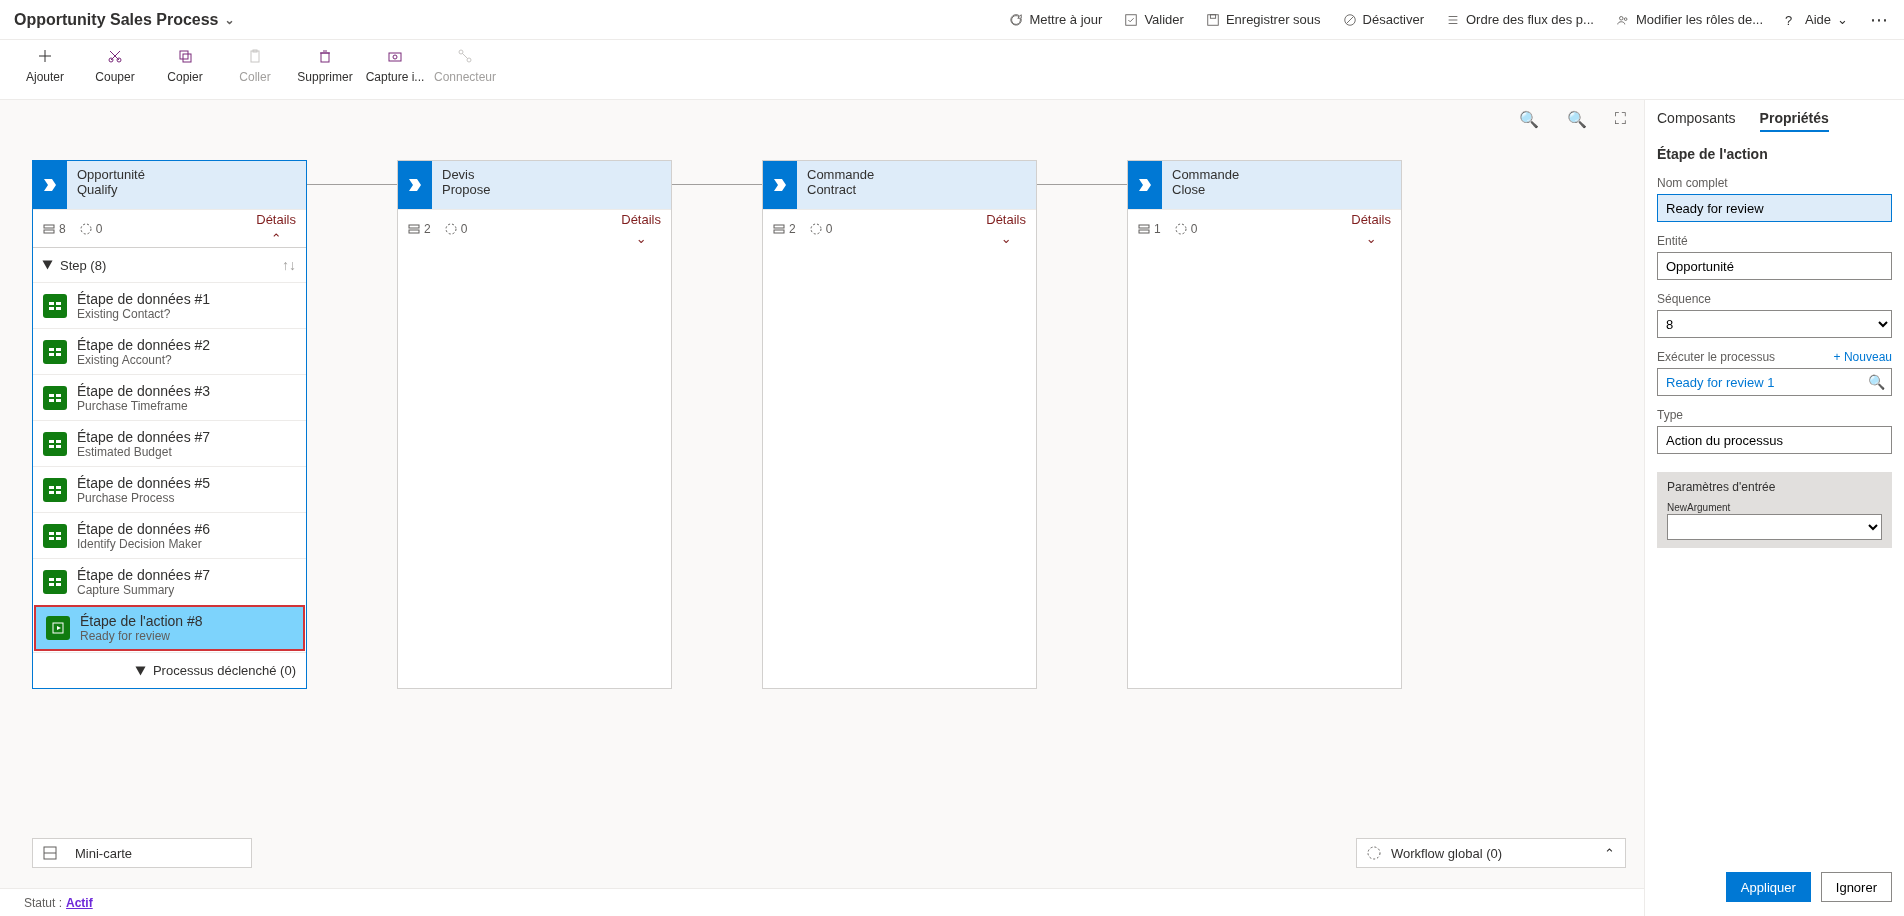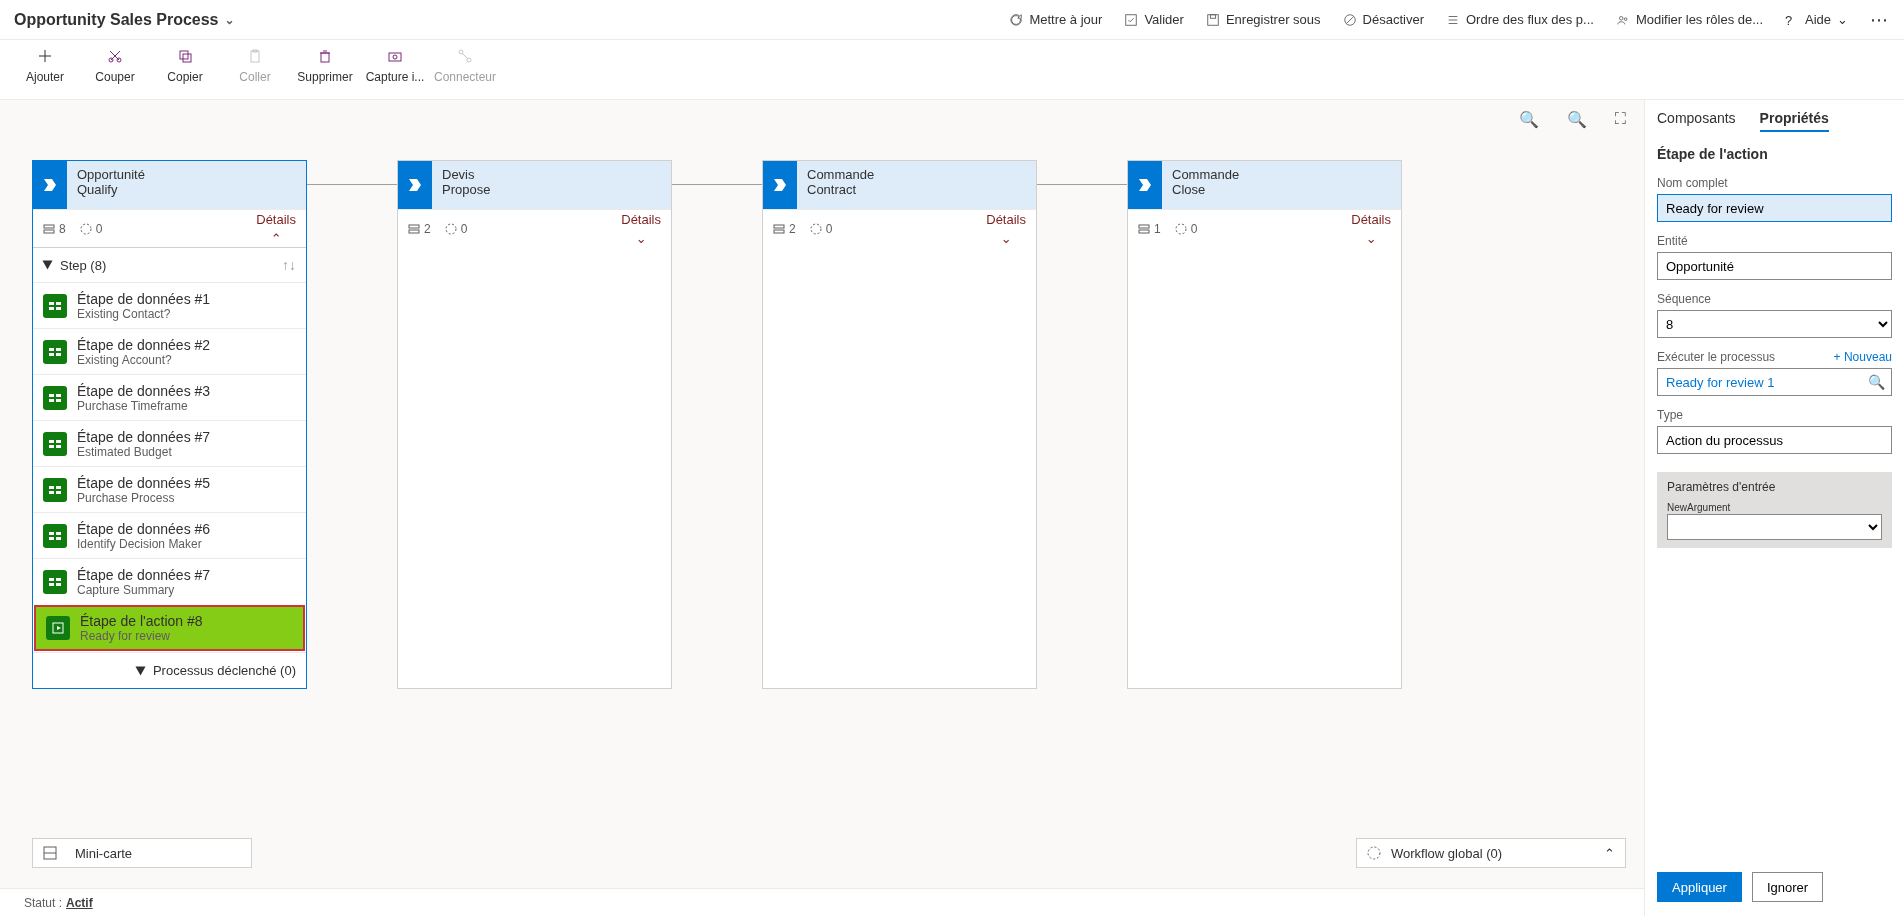--- a/index.html
+++ b/index.html
@@ -37,34 +37,34 @@
 .details-link { font-size: 13px; color: #7f1d1d; display: flex; align-items: center; gap: 4px; cursor: pointer; flex-direction: column; }
 
 .connector { position: absolute; height: 1px; background: #a19f9d; top: 84px; }
 
 .steps-panel { border-top: 1px solid #d2d0ce; }
 .steps-header { display: flex; align-items: center; height: 34px; padding: 0 10px; gap: 8px; }
 .steps-header .tri { width: 0; height: 0; border-left: 9px solid #323130; border-top: 5px solid transparent; border-bottom: 5px solid transparent; transform: rotate(90deg); }
 .steps-header .lab { font-size: 13px; }
 .steps-header .arrows { margin-left: auto; font-size: 14px; color: #a19f9d; }
 .step-row { display: flex; align-items: center; height: 46px; padding: 0 10px; gap: 10px; border-top: 1px solid #edebe9; cursor: pointer; }
-.step-row.action-step { background: #84cc16; border: 2px solid #d13438; margin: 1px; }
+.step-row.action-step { background: #7dd3fc; border: 2px solid #d13438; margin: 1px; }
 .step-badge { width: 24px; height: 24px; background: #107c10; border-radius: 3px; display: flex; align-items: center; justify-content: center; }
 .step-badge.play { background: #107c10; }
 .step-texts .t1 { font-size: 14px; color: #323130; }
 .step-texts .t2 { font-size: 12px; color: #605e5c; }
 .trigger-row { display: flex; align-items: center; height: 36px; padding: 0 10px; gap: 8px; border-top: 1px solid #edebe9; justify-content: flex-end; }
 .trigger-row .tri2 { width: 0; height: 0; border-left: 9px solid #323130; border-top: 5px solid transparent; border-bottom: 5px solid transparent; transform: rotate(90deg); }
 
 .minimap { position: absolute; left: 32px; bottom: 48px; width: 220px; height: 30px; background: #fff; border: 1px solid #d2d0ce; display: flex; align-items: center; gap: 18px; padding: 0 10px; cursor: pointer; }
 .workflow-bar { position: absolute; right: 18px; bottom: 48px; width: 270px; height: 30px; background: #fff; border: 1px solid #d2d0ce; display: flex; align-items: center; gap: 10px; padding: 0 10px; cursor: pointer; }
 .workflow-bar .chev-up { margin-left: auto; }
 
 .statusbar { height: 28px; border-top: 1px solid #edebe9; display: flex; align-items: center; padding: 0 24px; font-size: 12px; color: #605e5c; }
-.statusbar b { color: #404040; font-weight: 600; margin-left: 4px; text-decoration: underline; }
+.statusbar b { color: #6d28d9; font-weight: 600; margin-left: 4px; text-decoration: underline; }
 
 .side-panel { width: 260px; border-left: 1px solid #edebe9; display: flex; flex-direction: column; padding: 10px 12px 0 12px; }
 .tabs { display: flex; gap: 24px; margin-bottom: 14px; }
 .tab { font-size: 14px; cursor: pointer; padding-bottom: 4px; }
 .tab.active { font-weight: 600; border-bottom: 2px solid #0078d4; }
 .panel-title { font-size: 14px; font-weight: 600; margin-bottom: 14px; }
 .field { margin-bottom: 12px; }
 .field-label { font-size: 12px; color: #605e5c; margin-bottom: 4px; display: flex; }
 .field-label .link { margin-left: auto; color: #0078d4; cursor: pointer; }
 .field-input { width: 100%; height: 28px; border: 1px solid #8a8886; padding: 0 8px; font-size: 13px; background: #fff; }
@@ -72,21 +72,21 @@
 .field-select { width: 100%; height: 28px; border: 1px solid #8a8886; padding: 0 4px; font-size: 13px; background: #fff; }
 .search-wrap { position: relative; }
 .search-wrap .mag { position: absolute; right: 6px; top: 6px; font-size: 14px; color: #605e5c; }
 .field-input.placeholder-blue::placeholder { color: #0078d4; }
 
 .params-section { background: #e1dfdd; padding: 8px 10px; margin-top: 6px; }
 .params-section .phead { font-size: 12px; margin-bottom: 8px; }
 .params-section .plabel { font-size: 10px; margin-bottom: 1px; }
 .params-section select { width: 100%; height: 26px; border: 1px solid #8a8886; background: #fff; }
 
-.panel-foot { margin-top: auto; display: flex; gap: 10px; padding: 12px 0 14px 0; }
+.panel-foot { margin-top: auto; display: flex; gap: 10px; justify-content: flex-end; padding: 12px 0 14px 0; }
 .btn { height: 30px; padding: 0 14px; font-size: 13px; border: 1px solid #8a8886; background: #fff; cursor: pointer; }
 .btn.primary { background: #0078d4; border-color: #0078d4; color: #fff; }
 
 svg { display: block; }
 </style>
 </head>
 <body>
 
 <div class="app">
   <div class="titlebar">

